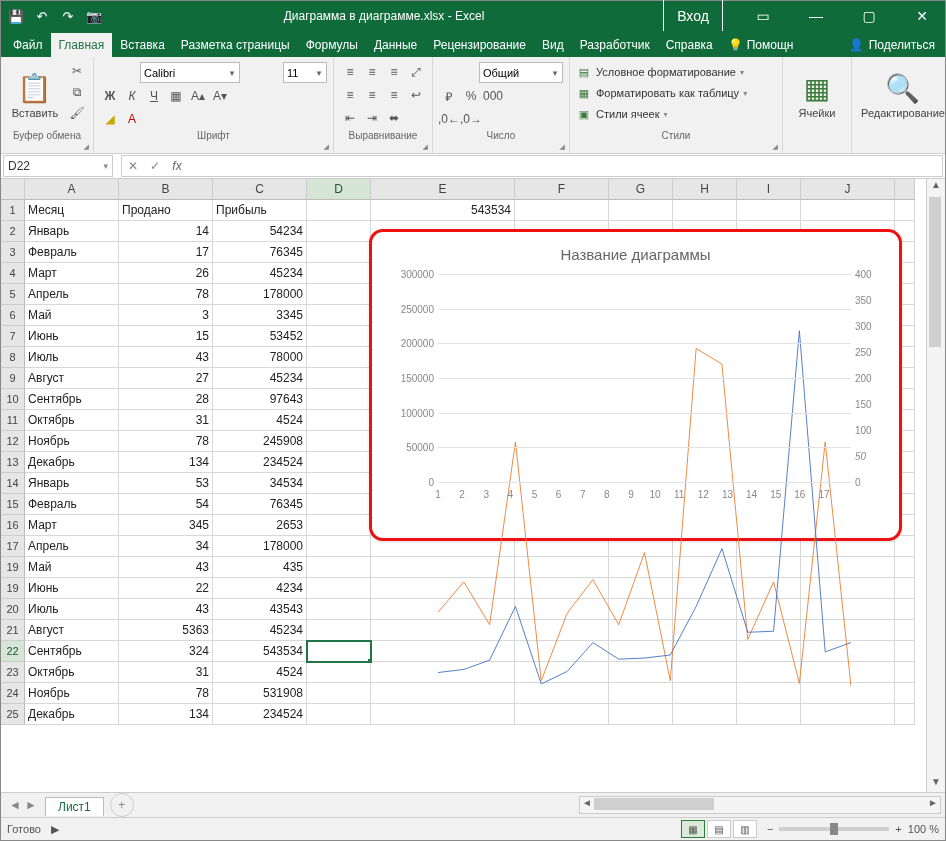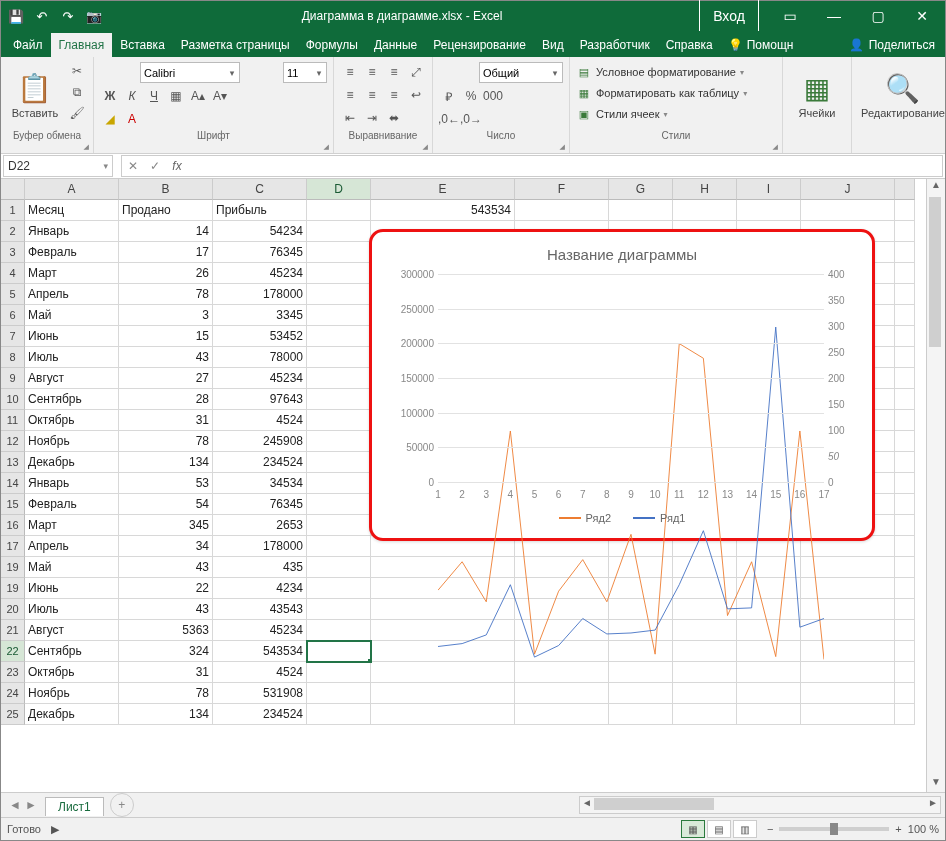--- a/index.html
+++ b/index.html
@@ -1,21 +1,21 @@
 <!DOCTYPE html>
 <html><head>
 <meta charset="utf-8">
 <style>
 html,body{margin:0;padding:0;font-family:"Segoe UI",Arial,sans-serif;font-size:12px;background:#fff;color:#333;}
 .window{width:946px;height:841px;border:1px solid #888;box-sizing:border-box;display:flex;flex-direction:column;background:#fff;position:relative;}
 .titlebar{height:30px;background:linear-gradient(#0f6b3a,#0f6b3a);display:flex;align-items:center;color:#fff;padding:0 4px;}
 .titlebar .qat{display:flex;gap:4px;align-items:center;}
 .titlebar .qat span{width:22px;height:22px;display:flex;align-items:center;justify-content:center;font-size:13px;}
 .titlebar .title{flex:1;text-align:center;font-size:12px;}
-.titlebar .rb{display:flex;align-items:center;gap:6px;}
+.titlebar .rb{display:flex;align-items:center;gap:15px;}
 .titlebar .rb span{width:38px;height:30px;display:flex;align-items:center;justify-content:center;font-size:14px;}
 .titlebar .login{border:1px solid #fff;padding:1px 10px;font-size:11px;margin-right:6px;}
 .tabs{height:26px;background:#0f6b3a;display:flex;align-items:flex-end;padding-left:4px;color:#fff;font-size:12px;}
 .tabs .tab{padding:5px 8px 5px;cursor:pointer;}
 .tabs .tab.active{background:#f1f1f1;color:#227447;font-weight:500;}
 .tabs .share{margin-left:auto;padding:5px 10px;display:flex;align-items:center;gap:4px;}
 .tabs .help{padding:5px 8px;display:flex;align-items:center;gap:3px;}
 .ribbon{height:96px;background:#f1f1f1;border-bottom:1px solid #d0d0d0;display:flex;}
 .group{border-right:1px solid #d8d8d8;padding:2px 6px 0;display:flex;flex-direction:column;justify-content:space-between;}
 .group-label{font-size:10px;color:#666;text-align:center;padding:1px 0 12px;position:relative;}
@@ -41,21 +41,21 @@
 .fxbar input{flex:1;border:0;outline:none;height:18px;font-size:12px;padding:0 4px;}
 .sheet-area{flex:1;overflow:hidden;position:relative;background:#fff;}
 .grid{display:grid;grid-template-columns:24px 94px 94px 94px 64px 144px 94px 64px 64px 64px 94px 20px;}
 .hdr{background:#e6e6e6;border-right:1px solid #ccc;border-bottom:1px solid #bbb;height:20px;display:flex;align-items:center;justify-content:center;font-size:12px;color:#444;}
 .rh{background:#e6e6e6;border-right:1px solid #bbb;border-bottom:1px solid #ccc;height:20px;display:flex;align-items:center;justify-content:center;font-size:11px;color:#444;}
 .cell{border-right:1px solid #d8d8d8;border-bottom:1px solid #d8d8d8;height:20px;padding:0 3px;display:flex;align-items:center;font-size:12px;color:#222;overflow:hidden;}
 .cell.r{justify-content:flex-end;}
 .cell.sel{outline:2px solid #227447;outline-offset:-1px;background:#fff;position:relative;}
 .cell.sel::after{content:"";position:absolute;right:-3px;bottom:-3px;width:5px;height:5px;background:#227447;}
 .rh.sel,.hdr.sel{background:#d6e6d6;color:#195a33;}
-.chart-box{position:absolute;left:368px;top:50px;width:500px;height:306px;border:3px solid #e11;border-radius:14px;background:#fff;box-shadow:0 1px 3px rgba(0,0,0,.15);}
+.chart-box{position:absolute;left:368px;top:50px;width:500px;height:306px;border:3px solid #e11;border-radius:14px;background:#fff;box-shadow:0 1px 3px rgba(0,0,0,.15);padding-left:27px;}
 .chart-inner{position:absolute;inset:8px;background:#fff;}
 .chart-title{text-align:center;color:#666;font-size:15px;padding:6px 0 4px;}
 .plot{position:absolute;left:58px;right:40px;top:34px;bottom:48px;}
 .plot .gline{position:absolute;left:0;right:0;border-top:1px solid #e2e2e2;}
 .yl{position:absolute;left:0;width:54px;text-align:right;font-size:10px;color:#888;transform:translateY(-50%);} 
 .yr{position:absolute;right:0;width:36px;text-align:left;font-size:10px;color:#888;transform:translateY(-50%);} 
 .xl{position:absolute;bottom:30px;font-size:10px;color:#888;transform:translateX(-50%);} 
 .legend{position:absolute;bottom:6px;left:0;right:0;display:flex;justify-content:center;gap:22px;font-size:11px;color:#666;}
 .legend span{display:flex;align-items:center;gap:5px;}
 .legend .sw{width:22px;height:2px;display:inline-block;}
@@ -594,30 +594,20 @@
               <path d="M0.00,96.50 L6.25,95.75 L12.50,93.50 L18.75,80.50 L25.00,99.25 L31.25,96.25 L37.50,89.25 L43.75,93.25 L50.00,93.00 L56.25,92.25 L62.50,80.50 L68.75,66.50 L75.00,86.75 L81.25,86.50 L87.50,13.75 L93.75,91.50 L100.00,89.25" stroke="#4472c4" fill="none" stroke-width="0.9" vector-effect="non-scaling-stroke"></path>
             </svg>
    <div class="gline" style="top: 100%;"></div>
             <div class="gline" style="top: 83.3333%;"></div>
             <div class="gline" style="top: 66.6667%;"></div>
             <div class="gline" style="top: 50%;"></div>
             <div class="gline" style="top: 33.3333%;"></div>
             <div class="gline" style="top: 16.6667%;"></div>
             <div class="gline" style="top: 0%;"></div>
           </div>
-   <div class="legend">
-    <span>
-              <i class="sw" style="background:#ed7d31;"></i>
-              <b style="font-weight:normal;">Ряд2</b>
-            </span>
-    <span>
-              <i class="sw" style="background:#4472c4;"></i>
-              <b style="font-weight:normal;">Ряд1</b>
-            </span>
-   </div>
    <div id="ylabels"></div>
           <div id="yrlabels"></div>
           <div id="xlabels"></div>
   <div class="yl" style="top: 242px;">0</div>
           <div class="yl" style="top: 207.333px;">50000</div>
           <div class="yl" style="top: 172.667px;">100000</div>
           <div class="yl" style="top: 138px;">150000</div>
           <div class="yl" style="top: 103.333px;">200000</div>
           <div class="yl" style="top: 68.6667px;">250000</div>
           <div class="yl" style="top: 34px;">300000</div>

